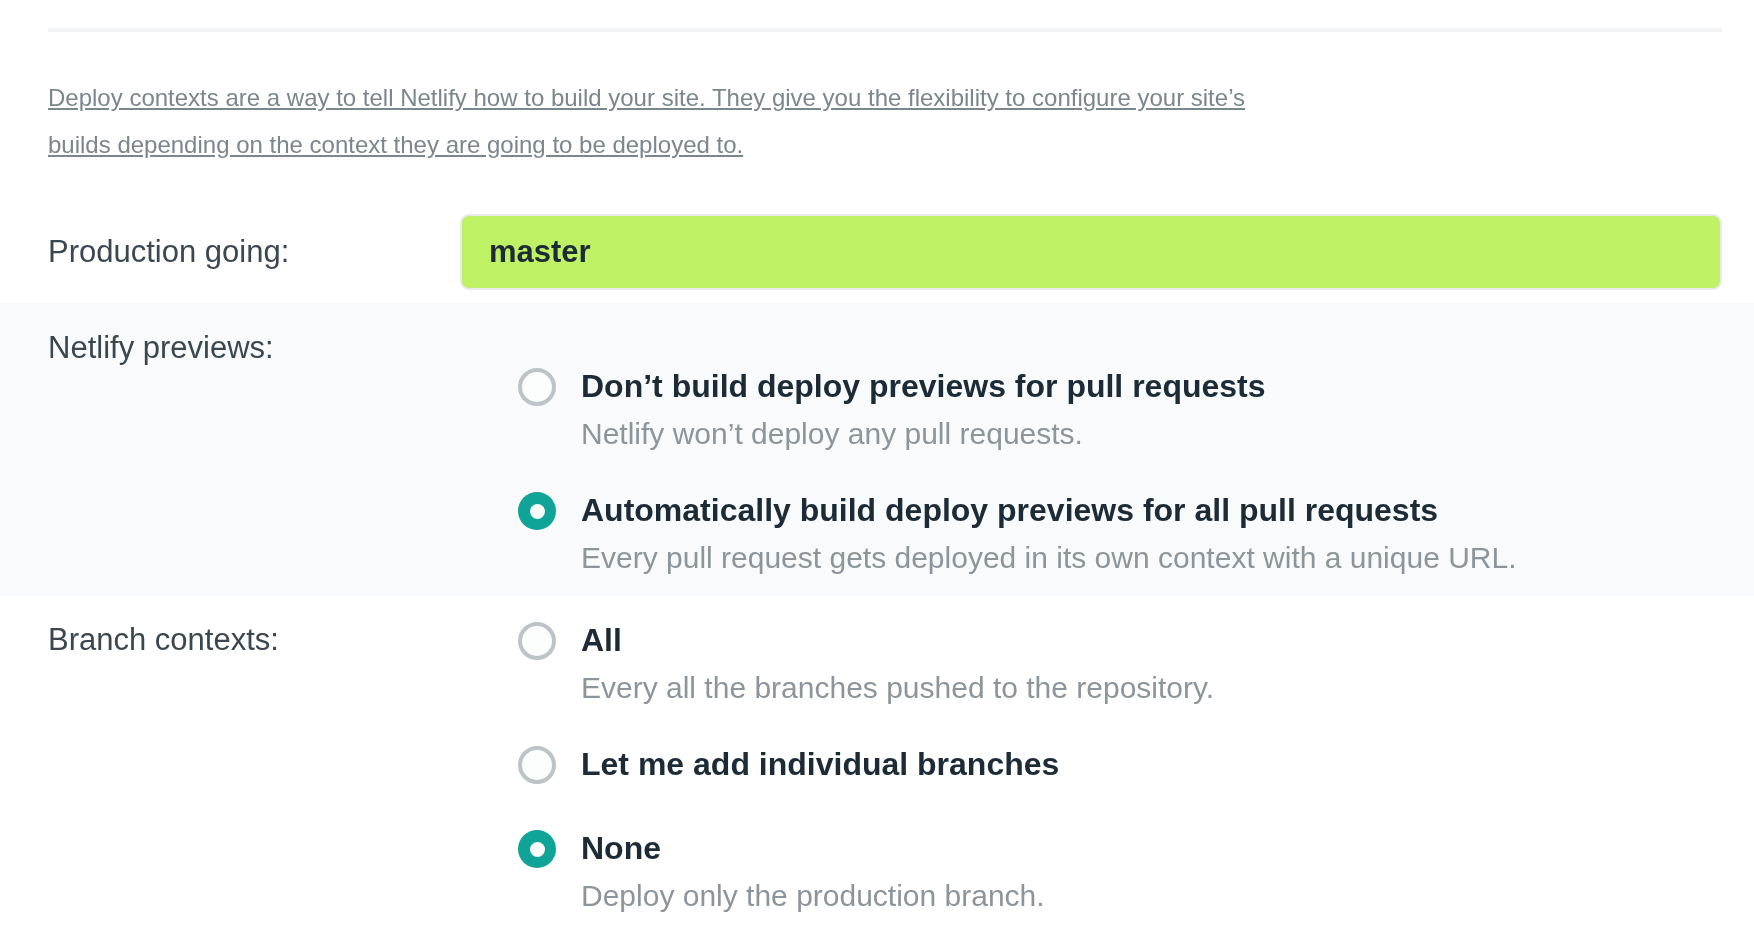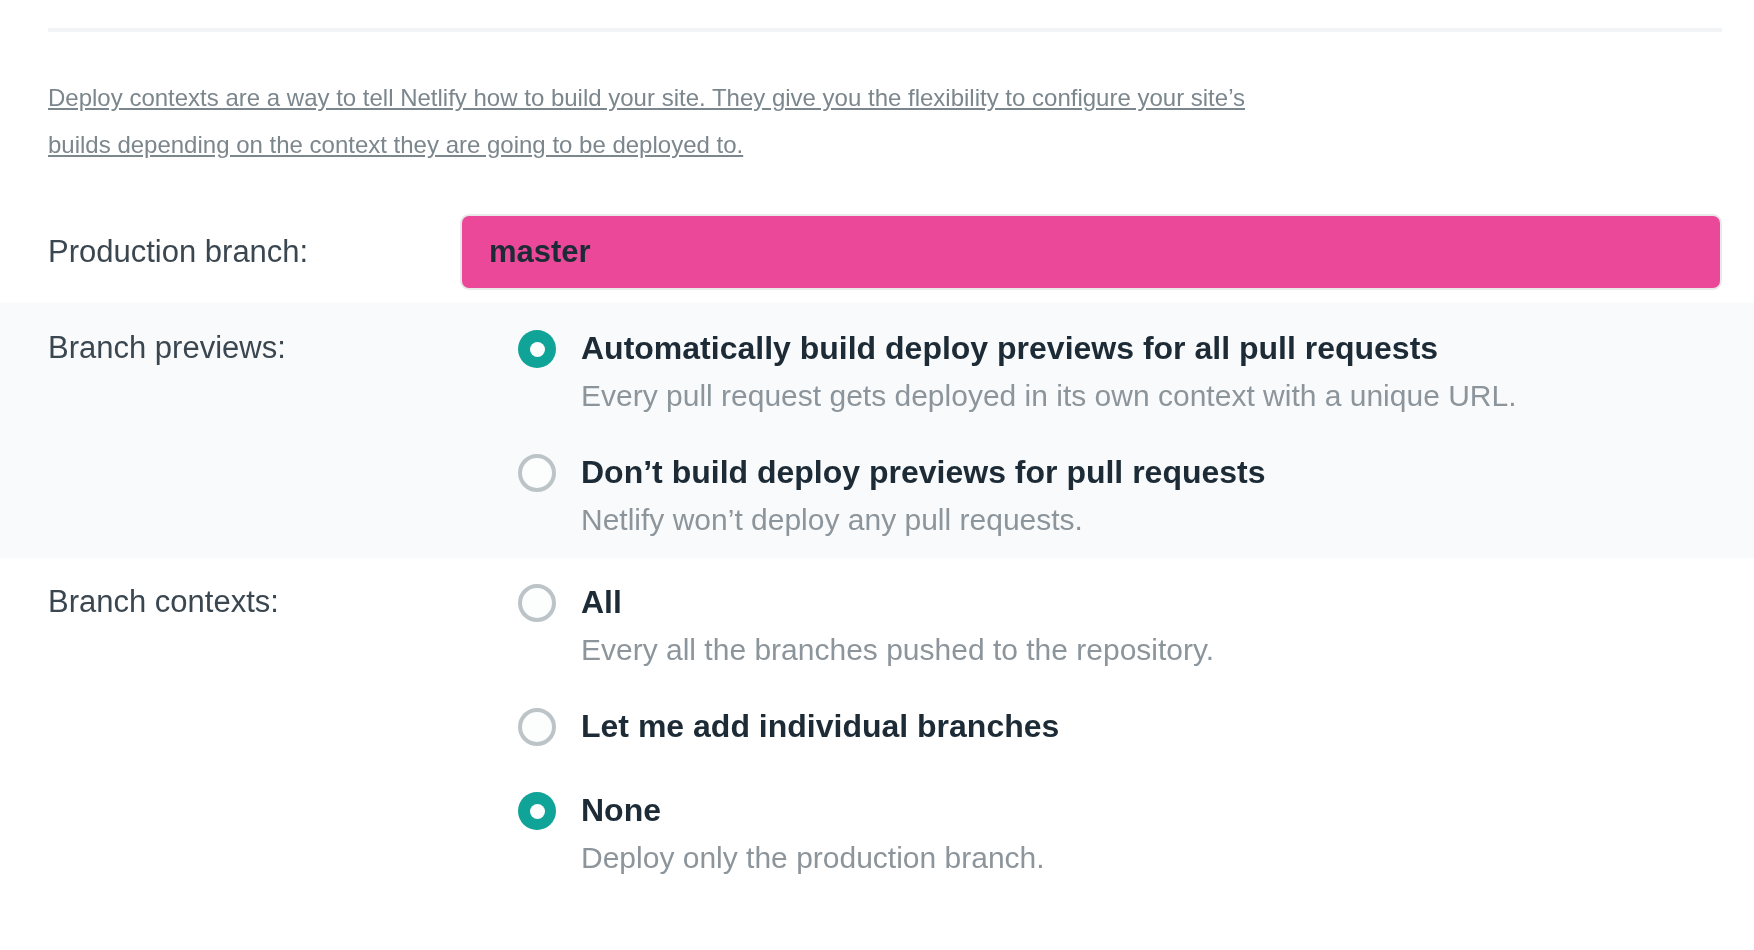--- a/index.html
+++ b/index.html
@@ -55,21 +55,21 @@
   
   .row-production {
     margin-top: 46px;
     align-items: center;
   }
   .text-input {
     width: 100%;
     height: 76px;
     border: 2px solid #e7e9ea;
     border-radius: 9px;
-    background: #ec4899;
+    background: #bef264;
     padding: 0 27px;
     font-family: "Liberation Sans", sans-serif;
     font-size: 31px;
     font-weight: bold;
     color: #1c2b35;
     outline: none;
   }
 
   
   .band {
@@ -135,43 +135,43 @@
 <div class="page">
 
   <div class="inner">
     <div class="divider"></div>
     <p class="description">Deploy contexts are a way to tell Netlify how to build your site. They give you the flexibility to configure your site’s builds depending on the context they are going to be deployed to.</p>
   </div>
 
   <div class="form">
 
     <div class="row row-production">
-      <div class="row-label">Production branch:</div>
+      <div class="row-label">Production going:</div>
       <div class="row-control">
         <input class="text-input" type="text" value="master" style="">
       </div>
     </div>
 
     <div class="row band">
-      <div class="row-label">Branch previews:</div>
+      <div class="row-label">Netlify previews:</div>
       <div class="row-control">
+
+        <div class="option option-gap">
+          <span class="radio"></span>
+          <div class="option-text">
+            <div class="option-label">Don’t build deploy previews for pull requests</div>
+            <div class="option-desc">Netlify won’t deploy any pull requests.</div>
+          </div>
+        </div>
 
         <div class="option">
           <span class="radio selected"></span>
           <div class="option-text">
             <div class="option-label">Automatically build deploy previews for all pull requests</div>
             <div class="option-desc">Every pull request gets deployed in its own context with a unique URL.</div>
-          </div>
-        </div>
-
-        <div class="option option-gap">
-          <span class="radio"></span>
-          <div class="option-text">
-            <div class="option-label">Don’t build deploy previews for pull requests</div>
-            <div class="option-desc">Netlify won’t deploy any pull requests.</div>
           </div>
         </div>
 
       </div>
     </div>
 
     <div class="row section-plain">
       <div class="row-label">Branch contexts:</div>
       <div class="row-control">
 

